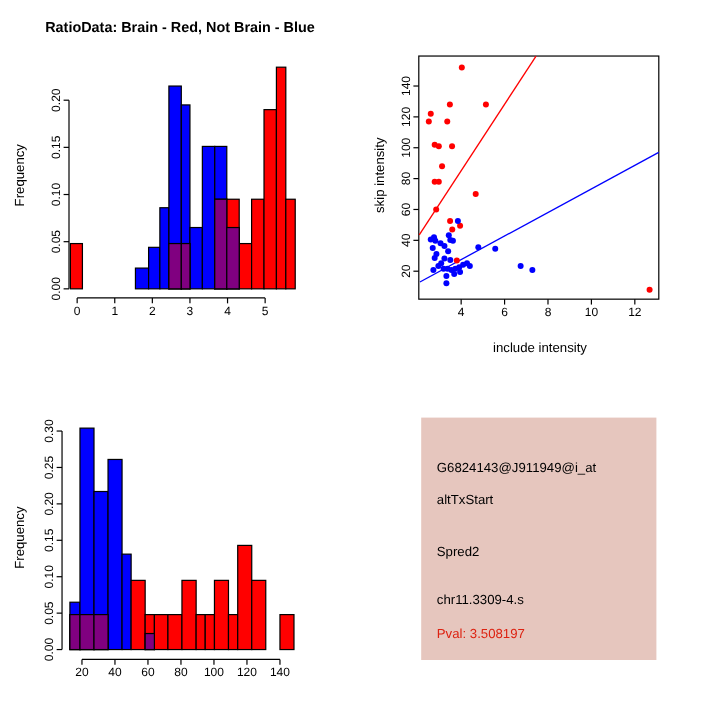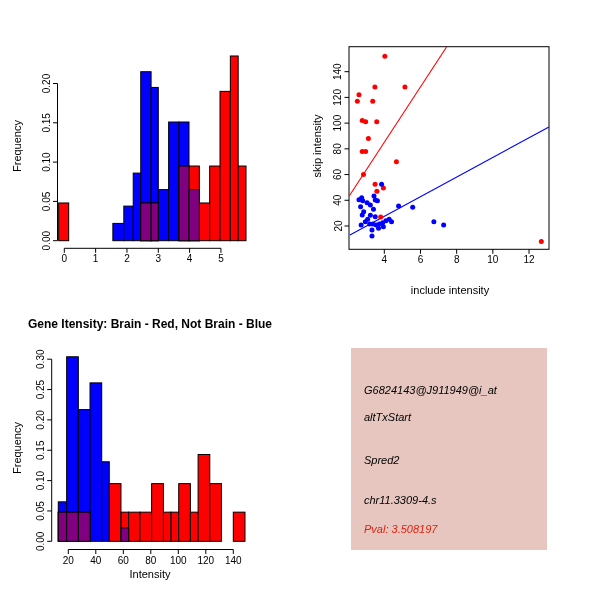--- a/index.html
+++ b/index.html
@@ -220,29 +220,28 @@
         </g>
         <g>
           <rect x="58.262499999999996" y="512.164" width="8.387499999999996" height="29.135999999999967" fill="#800080" stroke="#000" stroke-width="1"></rect>
           <rect x="66.64999999999999" y="512.164" width="11.687500000000014" height="29.135999999999967" fill="#800080" stroke="#000" stroke-width="1"></rect>
           <rect x="78.3375" y="512.164" width="11.687499999999986" height="29.135999999999967" fill="#800080" stroke="#000" stroke-width="1"></rect>
           <rect x="120.96249999999999" y="527.9459999999999" width="7.700000000000003" height="13.354000000000042" fill="#800080" stroke="#000" stroke-width="1"></rect>
         </g>
       </g>
     </svg>
 
+  <div class="title" style="left:0;top:16px;width:300px">RatioData: Brain - Red, Not Brain - Blue</div>
   <div class="axlab rot" style="left:-33px;top:140px;width:100px">Frequency</div>
 
   <div class="axlab" style="left:300px;top:284px;width:300px">include intensity</div>
   <div class="axlab rot" style="left:267px;top:140px;width:100px">skip intensity</div>
 
-  <div class="title" style="left:0;top:317px;width:300px">Gene Itensity: Brain - Red, Not Brain - Blue</div>
-  <div class="axlab" style="left:0;top:568px;width:300px">Intensity</div>
   <div class="axlab rot" style="left:-33px;top:442px;width:100px">Frequency</div>
 
-  <div id="infobox" style="left: 351px; top: 348px; width: 196px; height: 202px; background: rgb(230, 198, 190); font-style: italic;">
+  <div id="infobox" style="left: 351px; top: 348px; width: 196px; height: 202px; background: rgb(230, 198, 190);">
     <div class="il" style="top: 36px; color: rgb(0, 0, 0);">G6824143@J911949@i_at</div>
     <div class="il" style="top: 63px; color: rgb(0, 0, 0);">altTxStart</div>
     <div class="il" style="top: 106px; color: rgb(0, 0, 0);">Spred2</div>
     <div class="il" style="top: 146px; color: rgb(0, 0, 0);">chr11.3309-4.s</div>
     <div class="il" style="top: 175px; color: rgb(221, 34, 17);">Pval: 3.508197</div>
   </div>
 </div>
 
 </body></html>

